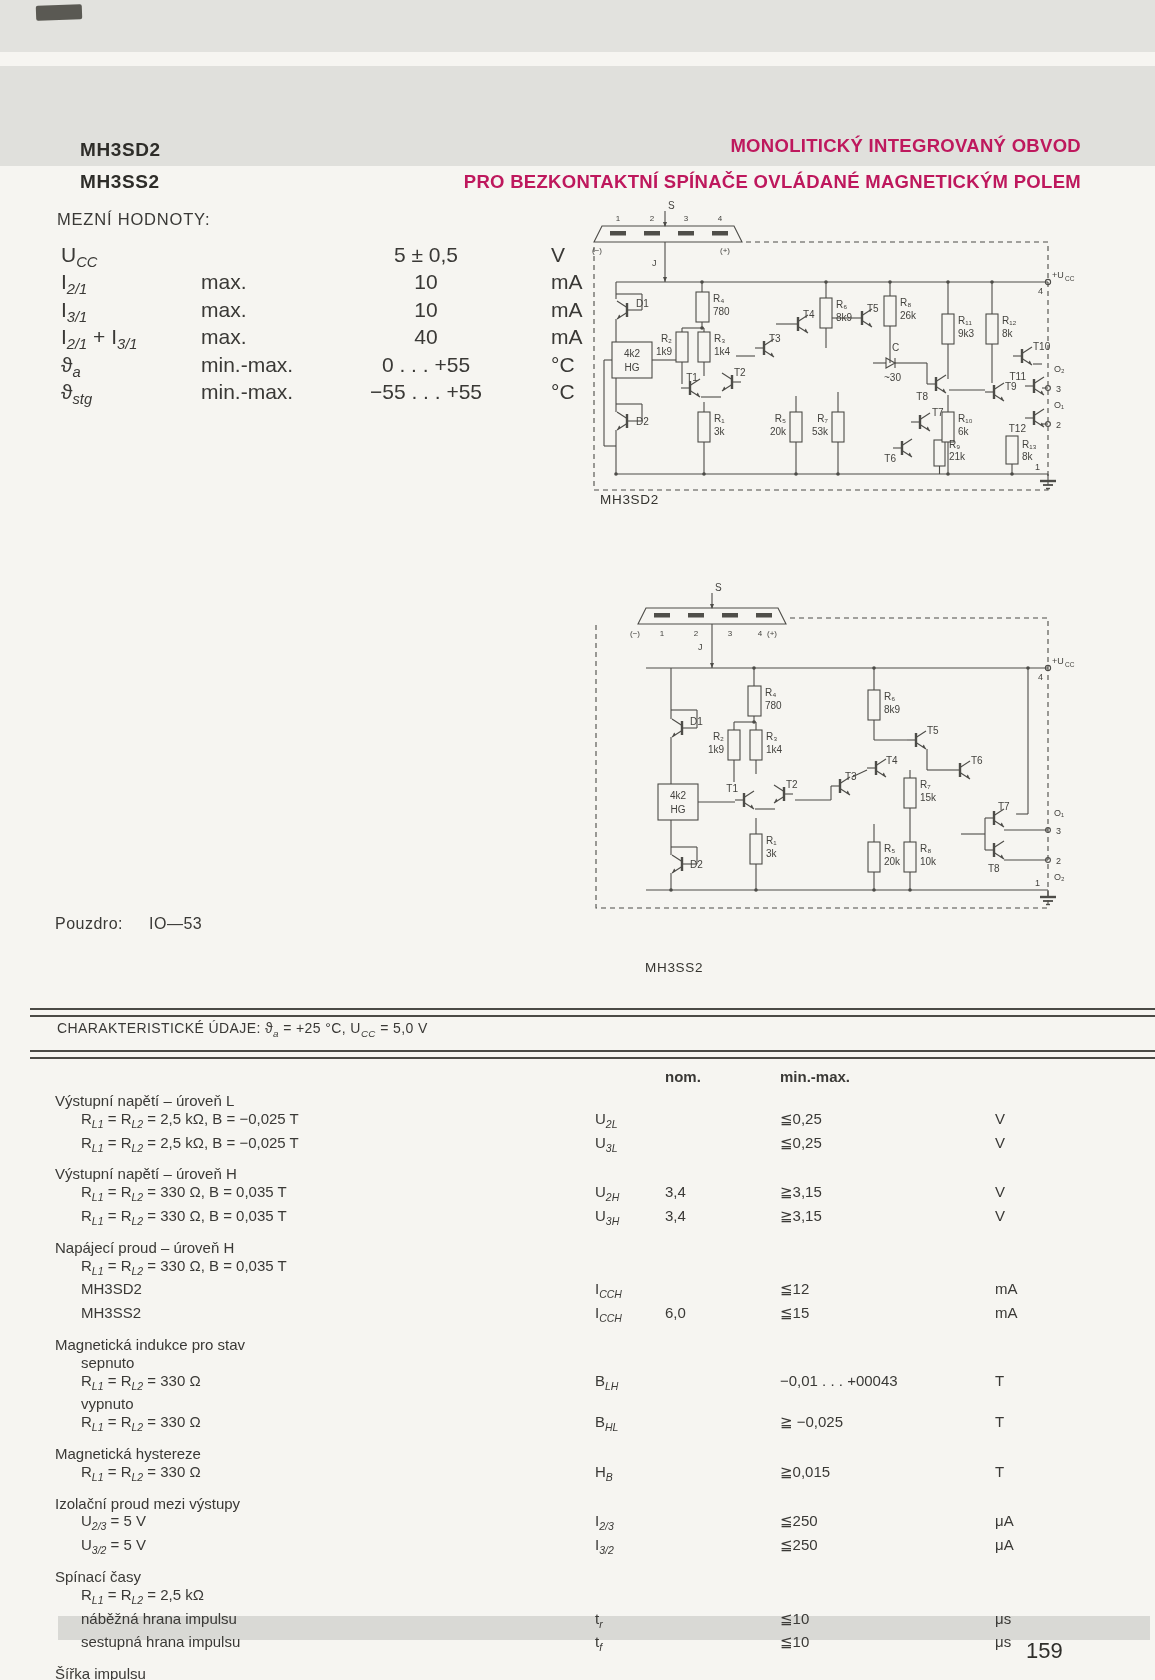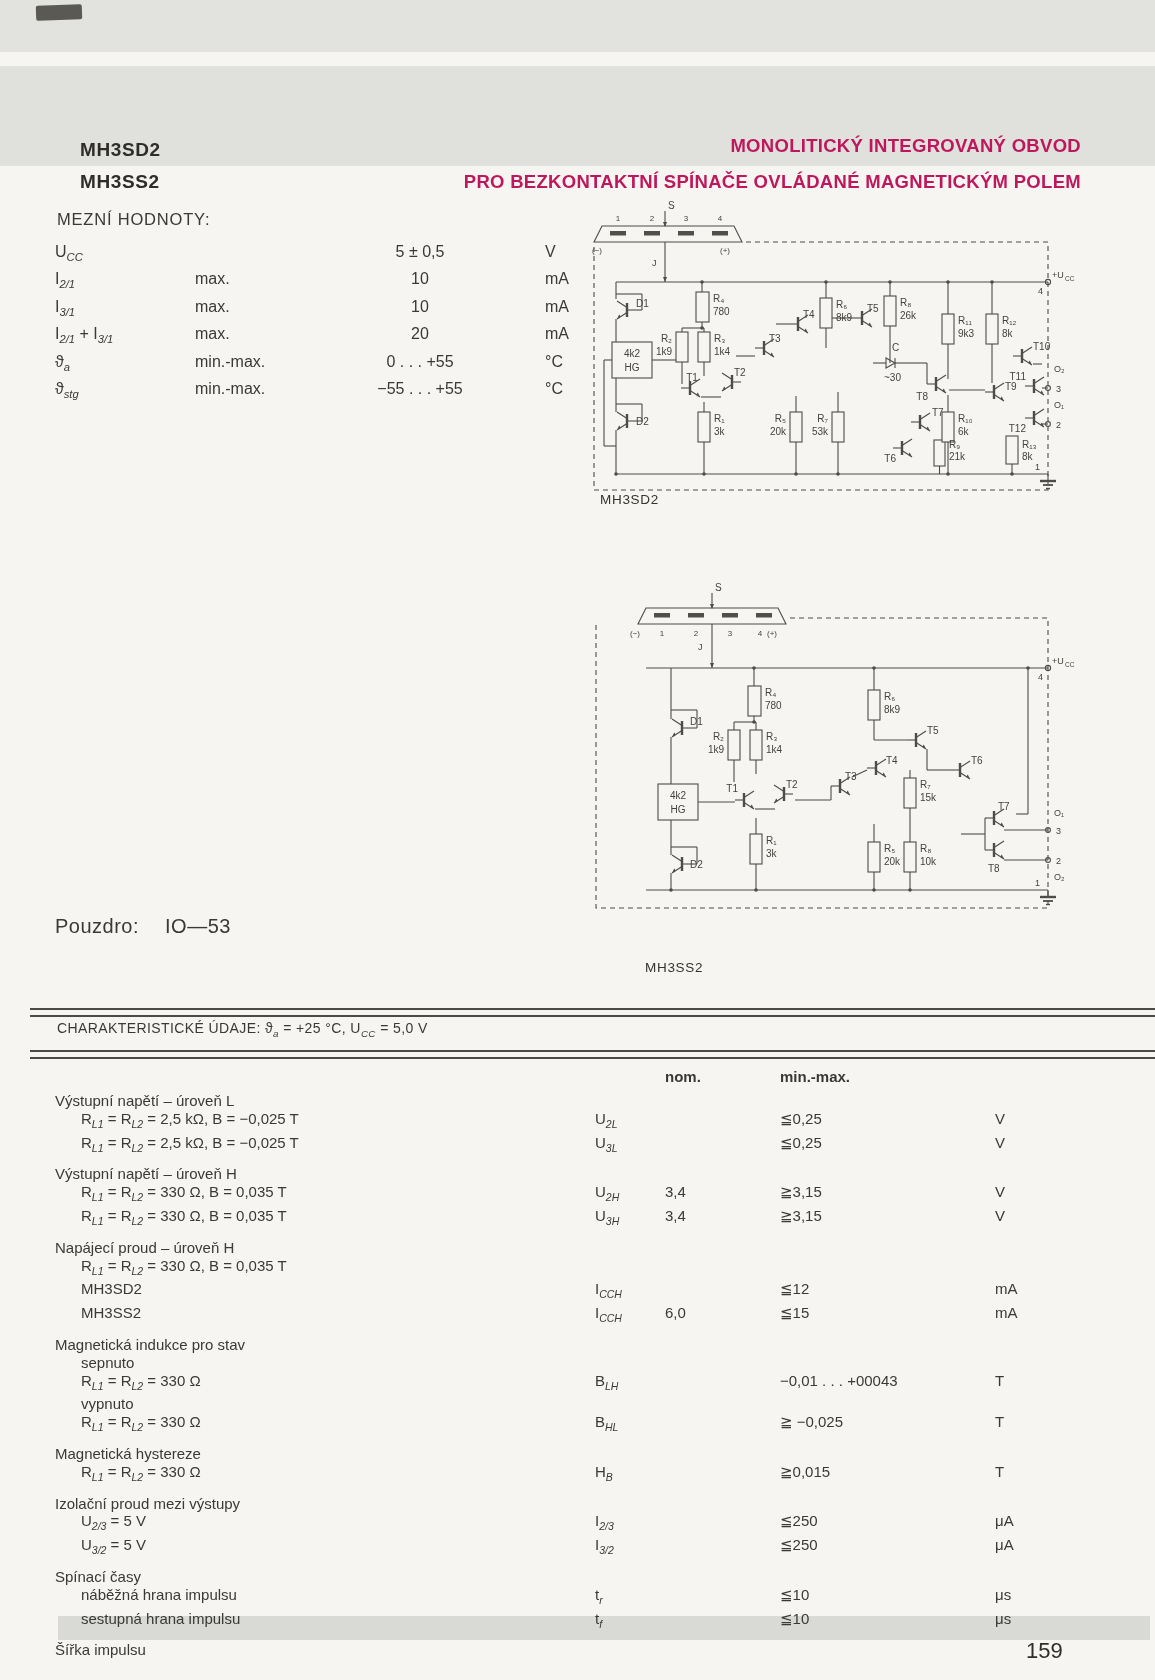--- a/index.html
+++ b/index.html
@@ -10,36 +10,36 @@
           opacity:.8;border-radius:2px;transform:rotate(-2deg);}
   
   .hdr-ids{position:absolute;left:80px;top:134px;font-size:19px;font-weight:bold;
            line-height:32px;letter-spacing:.6px;color:#2e2d29;}
   .hdr-title{position:absolute;right:74px;top:128px;text-align:right;font-size:18.5px;
              font-weight:bold;line-height:36px;letter-spacing:.3px;color:#be185d;}
   
   .lim-title{position:absolute;left:57px;top:210px;font-size:16.5px;letter-spacing:.8px;}
   .lim{position:absolute;left:55px;top:243px;width:540px;}
   .lim-row{display:grid;grid-template-columns:140px 140px 170px 80px;height:27.4px;
-           font-size:16px;align-items:baseline;}
+           font-size:21px;align-items:baseline;margin-left:6px;}
   .lim-val{text-align:center;}
   .lim-unit{padding-left:40px;}
   sub{font-size:.7em;font-style:italic;}
   
   .fig{position:absolute;}
   .figcap{position:absolute;font-size:13.5px;letter-spacing:.7px;color:#35342f;}
   svg text{fill:#44433f;font-size:10px;font-family:"Liberation Sans",sans-serif;}
   .w{stroke:#4d4c48;stroke-width:1.1;fill:none;}
   .wd{stroke-dasharray:5 4;}
   .cmp{fill:#f6f5f1;stroke:#4d4c48;stroke-width:1.1;}
   .dot{fill:#4d4c48;stroke:none;}
   .te{text-anchor:end;}.tm{text-anchor:middle;}
   .t9{font-size:9px;}.t8{font-size:8px;}.t65{font-size:6.5px;}
   
-  .pouzdro{position:absolute;left:55px;top:915px;font-size:20px;letter-spacing:.5px;}
+  .pouzdro{position:absolute;left:55px;top:915px;font-size:16px;letter-spacing:.5px;}
   .pouzdro span{margin-right:26px;}
   
   .rule{position:absolute;left:30px;width:1125px;height:5px;
         border-top:2px solid #4b4a46;border-bottom:2px solid #4b4a46;}
   .char-title{position:absolute;left:57px;top:1020px;font-size:14px;letter-spacing:.4px;}
   .crow{display:grid;grid-template-columns:540px 70px 115px 215px 60px;
         font-size:15px;line-height:17.8px;align-items:baseline;}
   .chead-row{position:absolute;left:55px;top:1068px;width:1000px;font-weight:bold;}
   .chars{position:absolute;left:55px;top:1092px;width:1000px;}
   .cgroup{margin-bottom:8px;}
@@ -83,21 +83,21 @@
     </div>
     <div class="lim-row">
       <div>I<sub>3/1</sub></div>
       <div>max.</div>
       <div class="lim-val">10</div>
       <div class="lim-unit">mA</div>
     </div>
     <div class="lim-row">
       <div>I<sub>2/1</sub> + I<sub>3/1</sub></div>
       <div>max.</div>
-      <div class="lim-val">20</div>
+      <div class="lim-val">40</div>
       <div class="lim-unit">mA</div>
     </div>
     <div class="lim-row">
       <div>ϑ<sub>a</sub></div>
       <div>min.-max.</div>
       <div class="lim-val">0 . . . +55</div>
       <div class="lim-unit">°C</div>
     </div>
     <div class="lim-row">
       <div>ϑ<sub>stg</sub></div>
@@ -592,20 +592,27 @@
         <div>I<sub>3/2</sub></div>
         <div class="c-nom"></div>
         <div class="c-mm">≦250</div>
         <div>μA</div>
       </div>
     </div>
 
     <div class="cgroup">
       <div class="cheading">Spínací časy</div>
       <div class="crow">
+        <div class="ind">R<sub>L1</sub> = R<sub>L2</sub> = 2,5 kΩ</div>
+        <div></div>
+          <div></div>
+          <div></div>
+          <div></div>
+      </div>
+      <div class="crow">
         <div class="ind">náběžná hrana impulsu</div>
         <div>t<sub>r</sub></div>
         <div class="c-nom"></div>
         <div class="c-mm">≦10</div>
         <div>μs</div>
       </div>
       <div class="crow">
         <div class="ind">sestupná hrana impulsu</div>
         <div>t<sub>f</sub></div>
         <div class="c-nom"></div>

